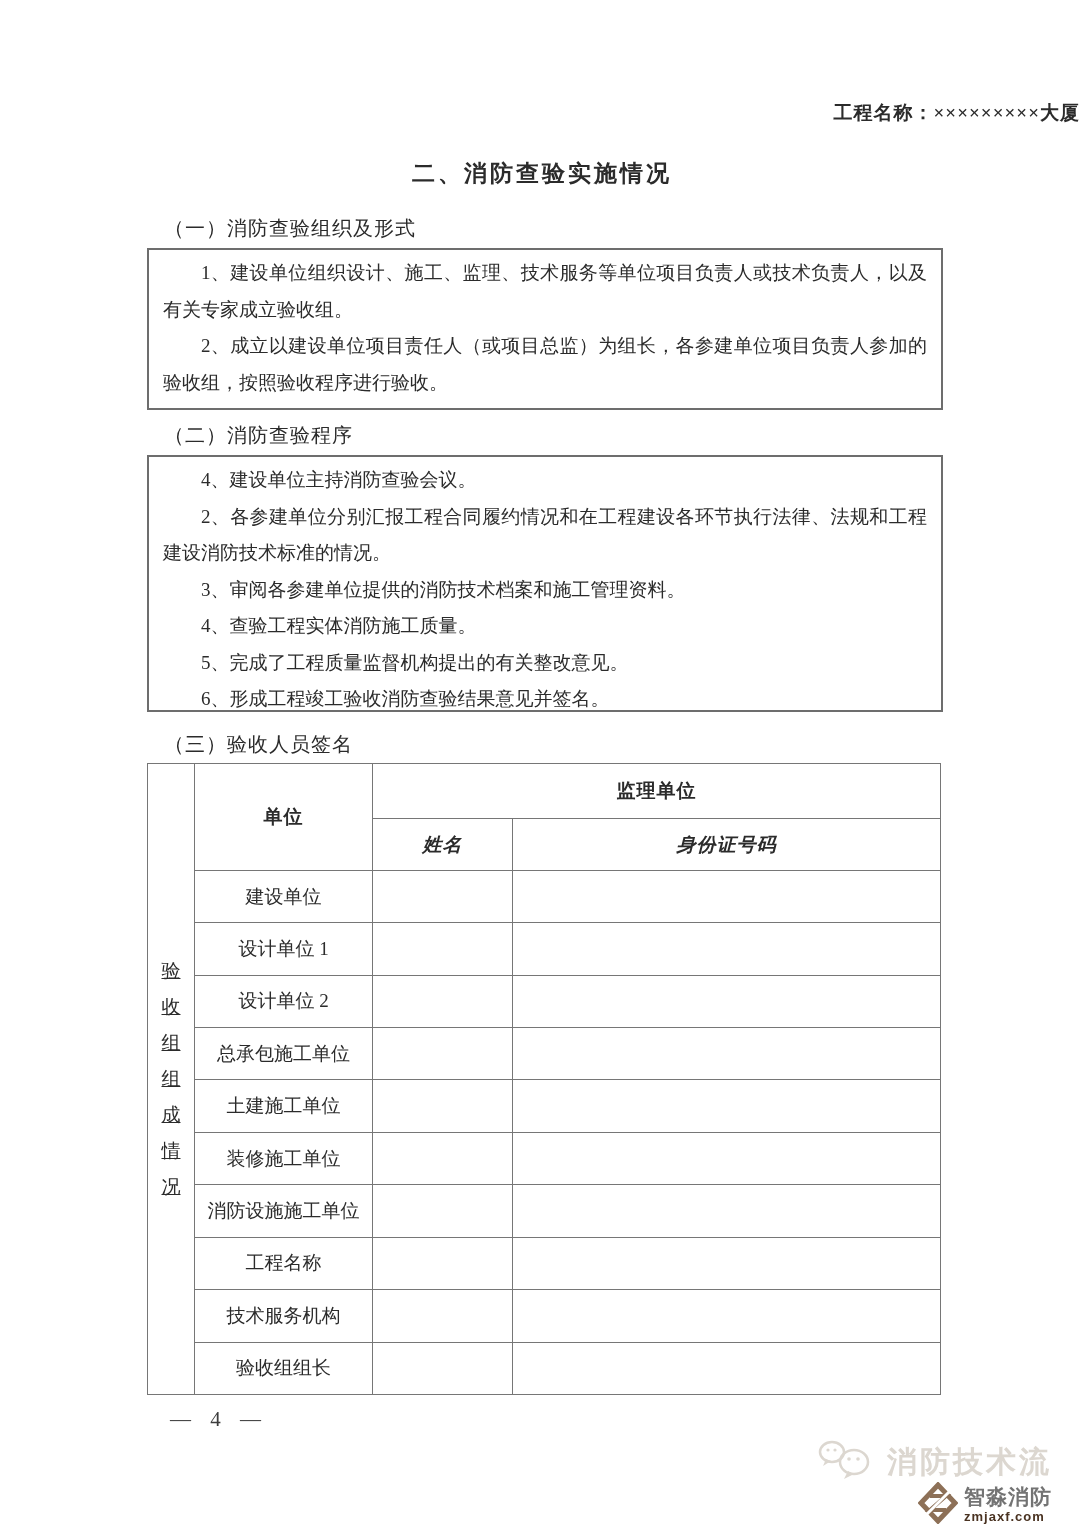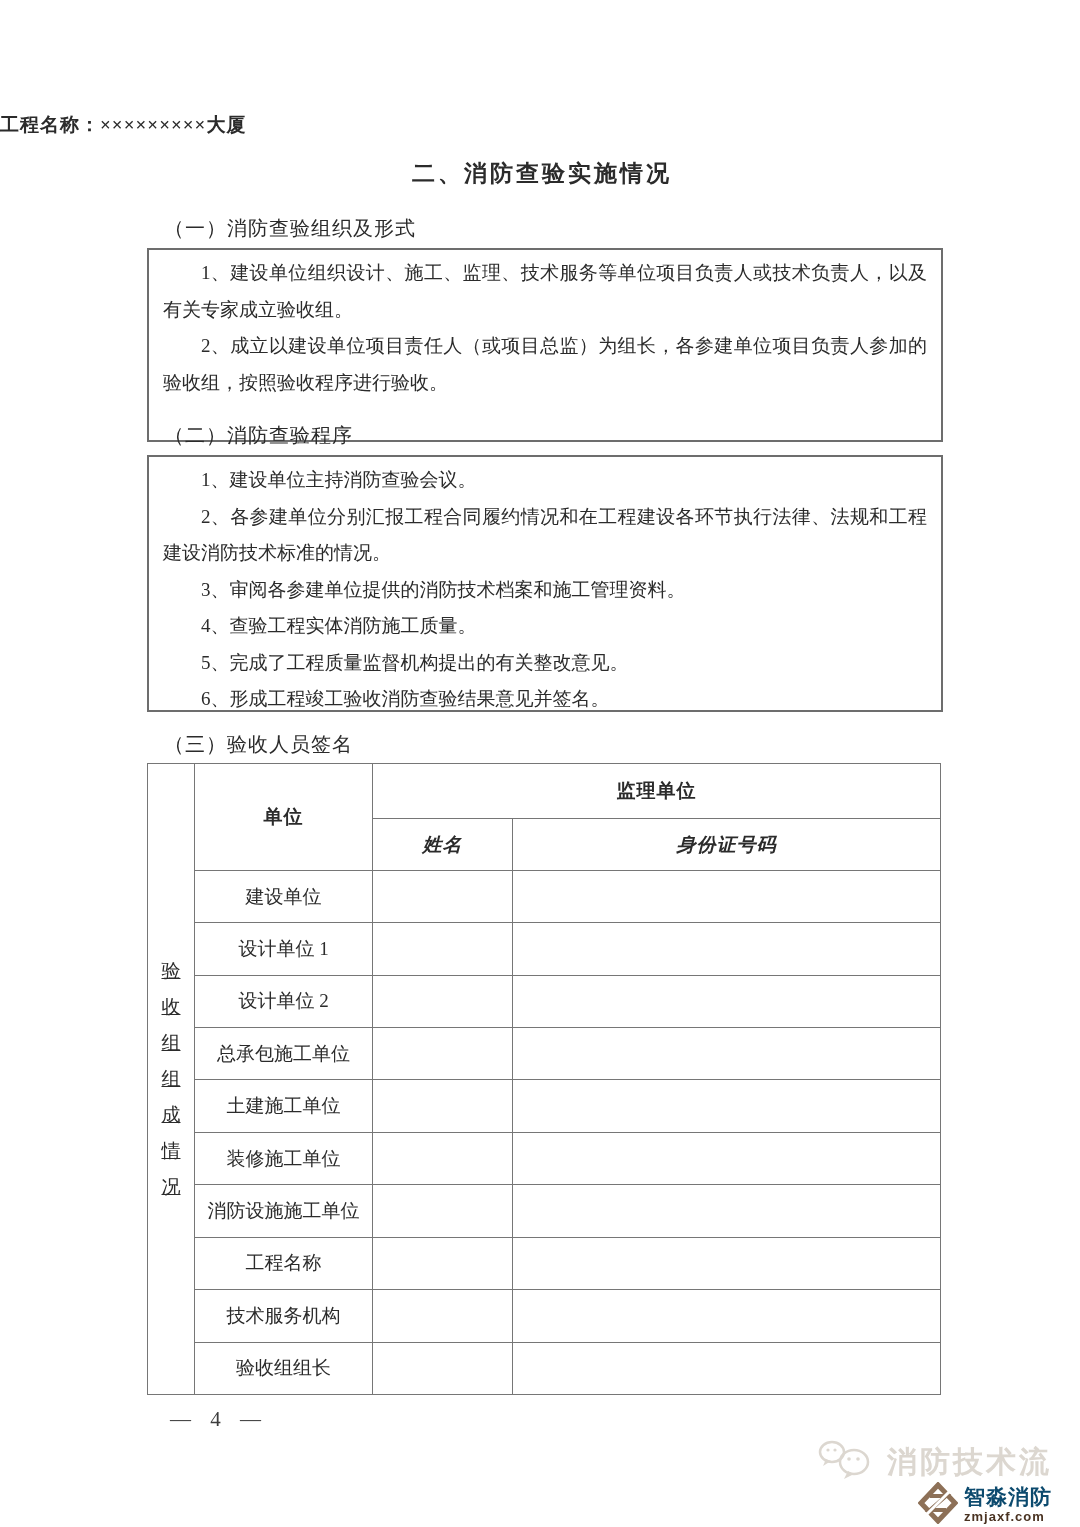--- a/index.html
+++ b/index.html
@@ -8,25 +8,24 @@
   .page {
     position: relative;
     width: 1080px;
     height: 1527px;
     background: #ffffff;
     overflow: hidden;
   }
   .project-name {
     position: absolute;
     top: 100px; left: 0; width: 100%;
-    text-align: left;
+    text-align: right;
     font-size: 19px;
     font-weight: bold;
     letter-spacing: 1px;
-    margin-top: 12px;
   }
   .doc-title {
     position: absolute;
     top: 158px; left: 2px; width: 100%;
     text-align: center;
     font-size: 23px;
     font-weight: bold;
     letter-spacing: 3px;
   }
   .sec-heading {
@@ -41,21 +40,21 @@
   .text-box {
     position: absolute;
     left: 147px;
     width: 796px;
     border: 2px solid #6d6d6d;
     padding: 5px 14px 0 14px;
     font-size: 19px;
     line-height: 36.5px;
     text-align: justify;
   }
-  .box1 { top: 248px; height: 194px; }
+  .box1 { top: 248px; height: 162px; }
   .box2 { top: 455px; height: 257px; }
   .text-box p { text-indent: 2em; }
   .sign-table {
     position: absolute;
     left: 147px;
     top: 763px;
     width: 793px;
     height: 632px;
     border-collapse: collapse;
     table-layout: fixed;
@@ -111,21 +110,21 @@
     margin-top: -4px;
     display: flex;
     align-items: center;
     justify-content: flex-end;
     gap: 6px;
   }
   .wm-brand-col { text-align: left; }
   .wm-brand-name {
     font-size: 21px;
     font-weight: bold;
-    color: #0c4a6e;
+    color: #737373;
     letter-spacing: 1px;
     line-height: 23px;
   }
   .wm-brand-site {
     font-size: 13px;
     font-weight: bold;
     color: #4a3322;
     letter-spacing: 1px;
     line-height: 18px;
   }
@@ -142,21 +141,21 @@
   <div class="sec-heading sec1-heading">（一）消防查验组织及形式</div>
 
   <div class="text-box box1">
     <p>1、建设单位组织设计、施工、监理、技术服务等单位项目负责人或技术负责人，以及有关专家成立验收组。</p>
     <p>2、成立以建设单位项目责任人（或项目总监）为组长，各参建单位项目负责人参加的验收组，按照验收程序进行验收。</p>
   </div>
 
   <div class="sec-heading sec2-heading">（二）消防查验程序</div>
 
   <div class="text-box box2">
-    <p>1、建设单位主持消防查验会议。</p>
+    <p>4、建设单位主持消防查验会议。</p>
     <p>2、各参建单位分别汇报工程合同履约情况和在工程建设各环节执行法律、法规和工程建设消防技术标准的情况。</p>
     <p>3、审阅各参建单位提供的消防技术档案和施工管理资料。</p>
     <p>4、查验工程实体消防施工质量。</p>
     <p>5、完成了工程质量监督机构提出的有关整改意见。</p>
     <p>6、形成工程竣工验收消防查验结果意见并签名。</p>
   </div>
 
   <div class="sec-heading sec3-heading">（三）验收人员签名</div>
 
   <table class="sign-table">

